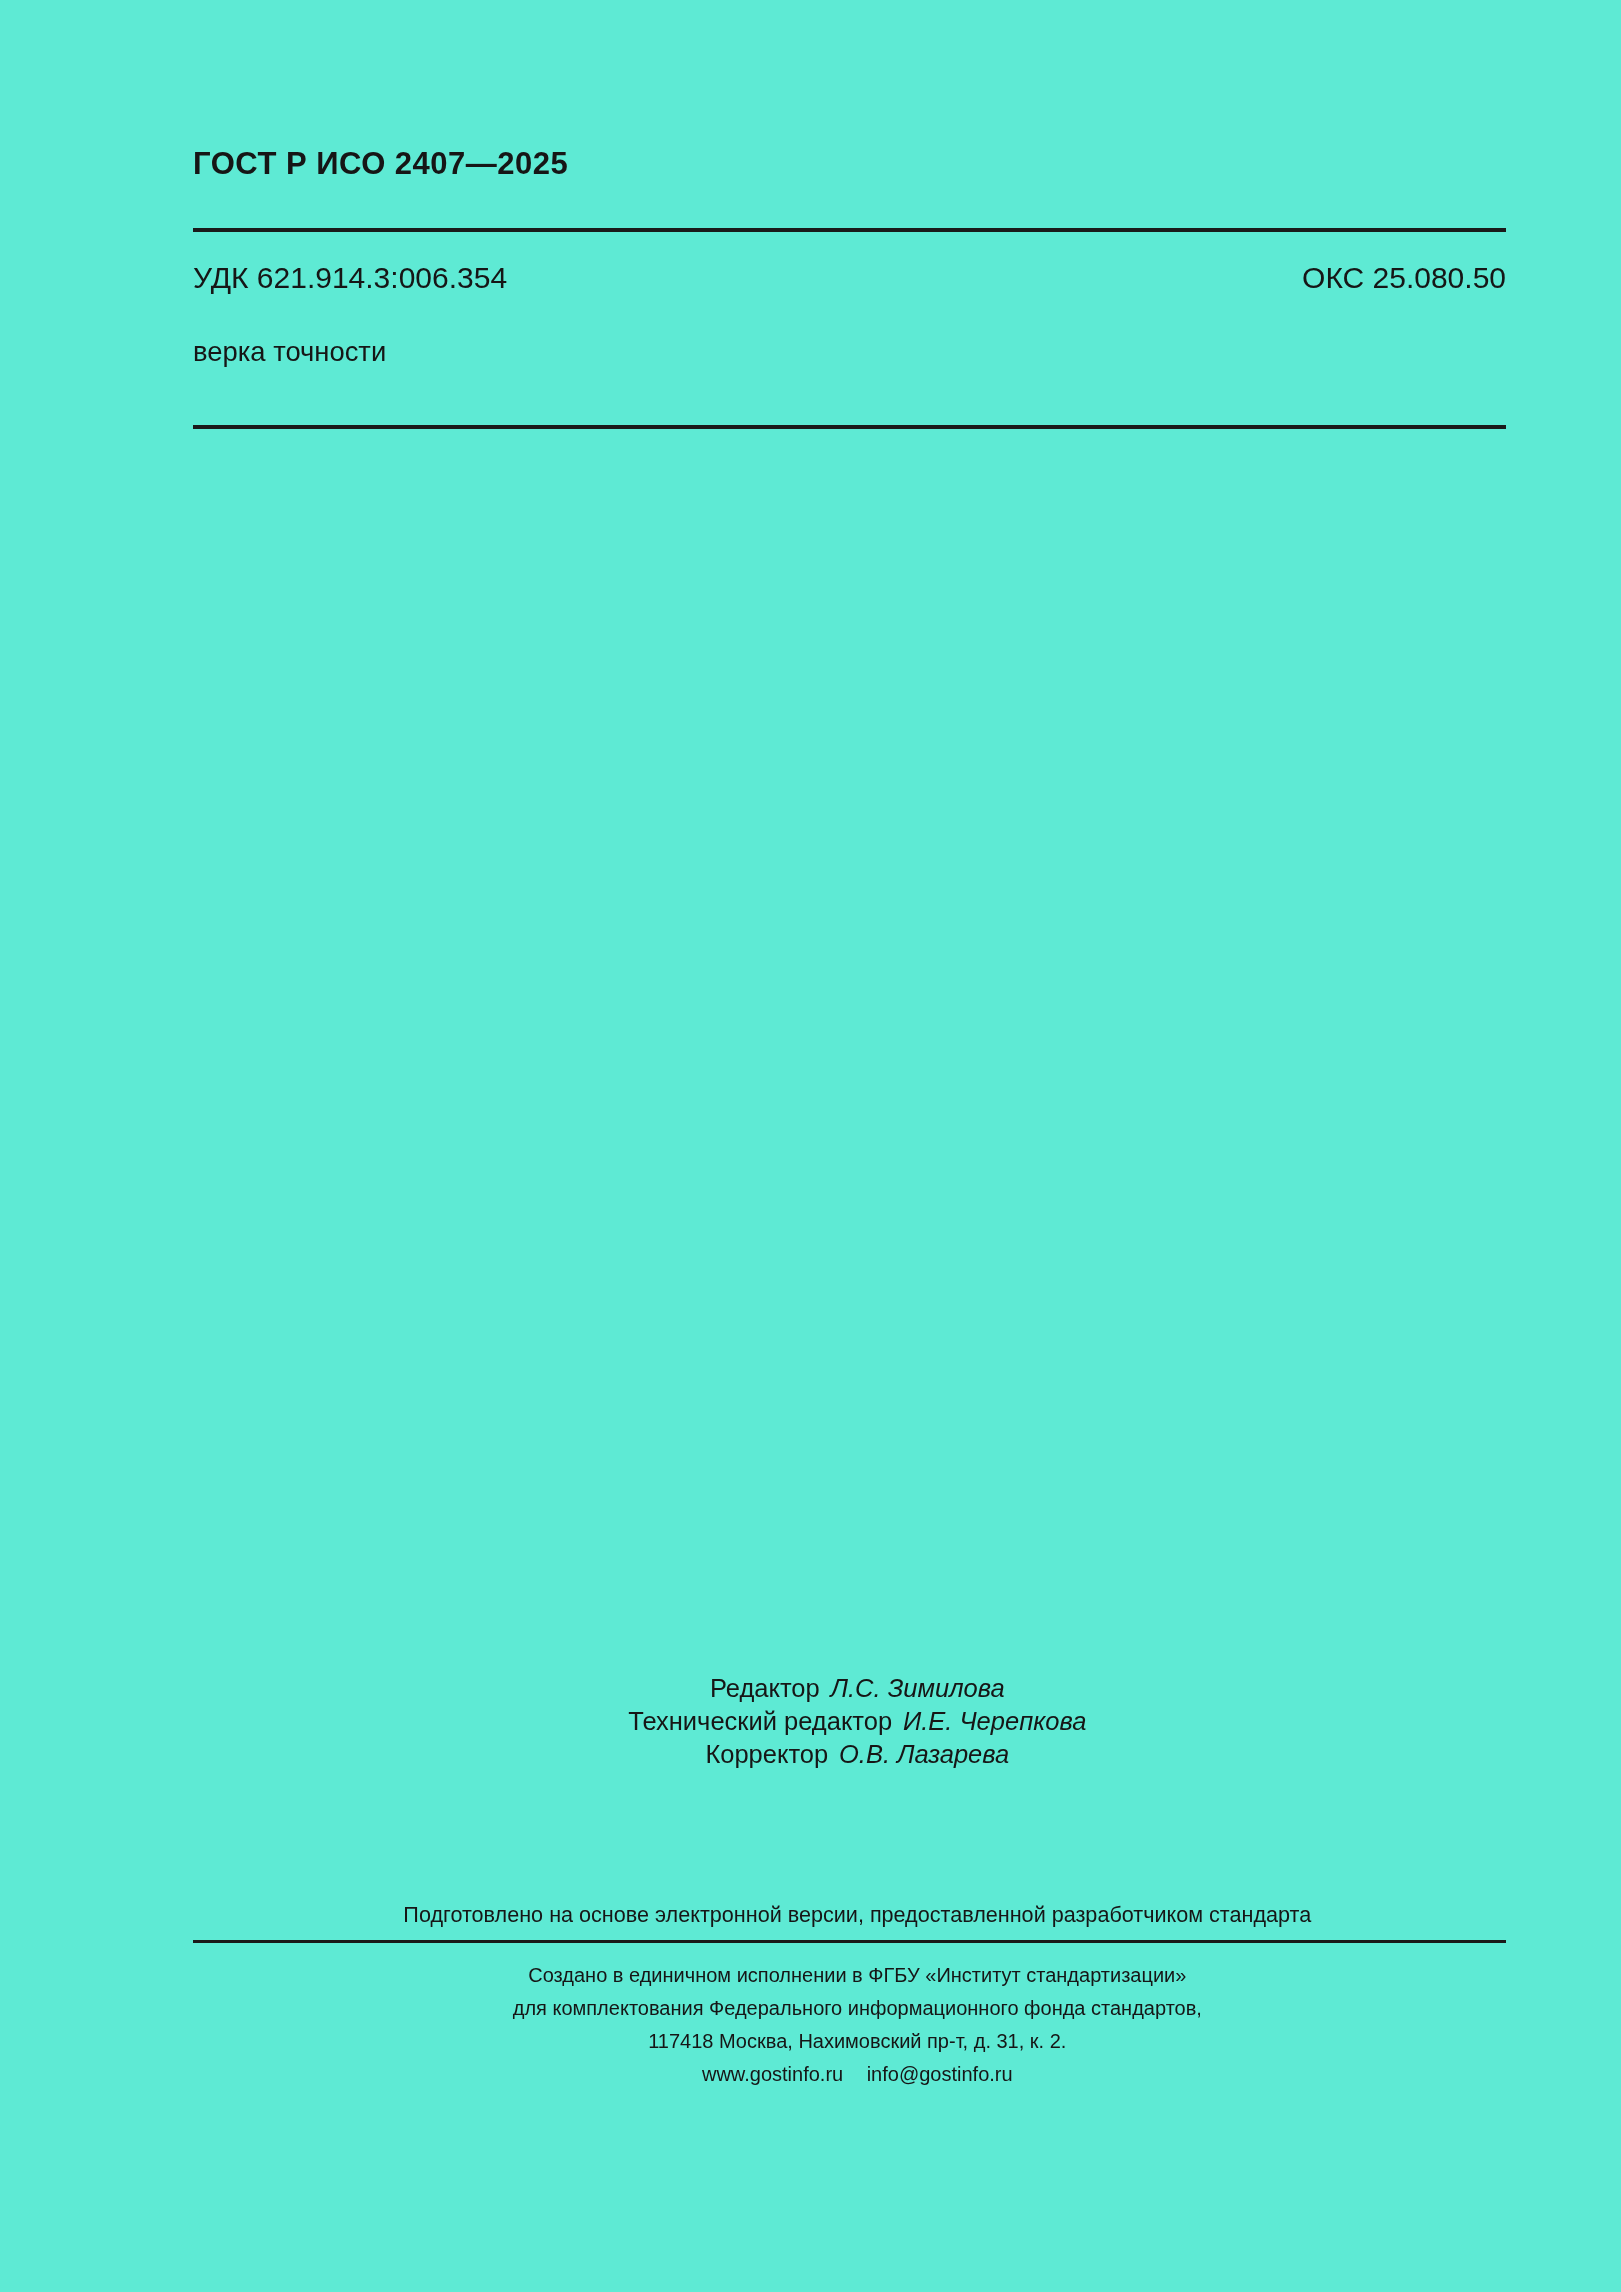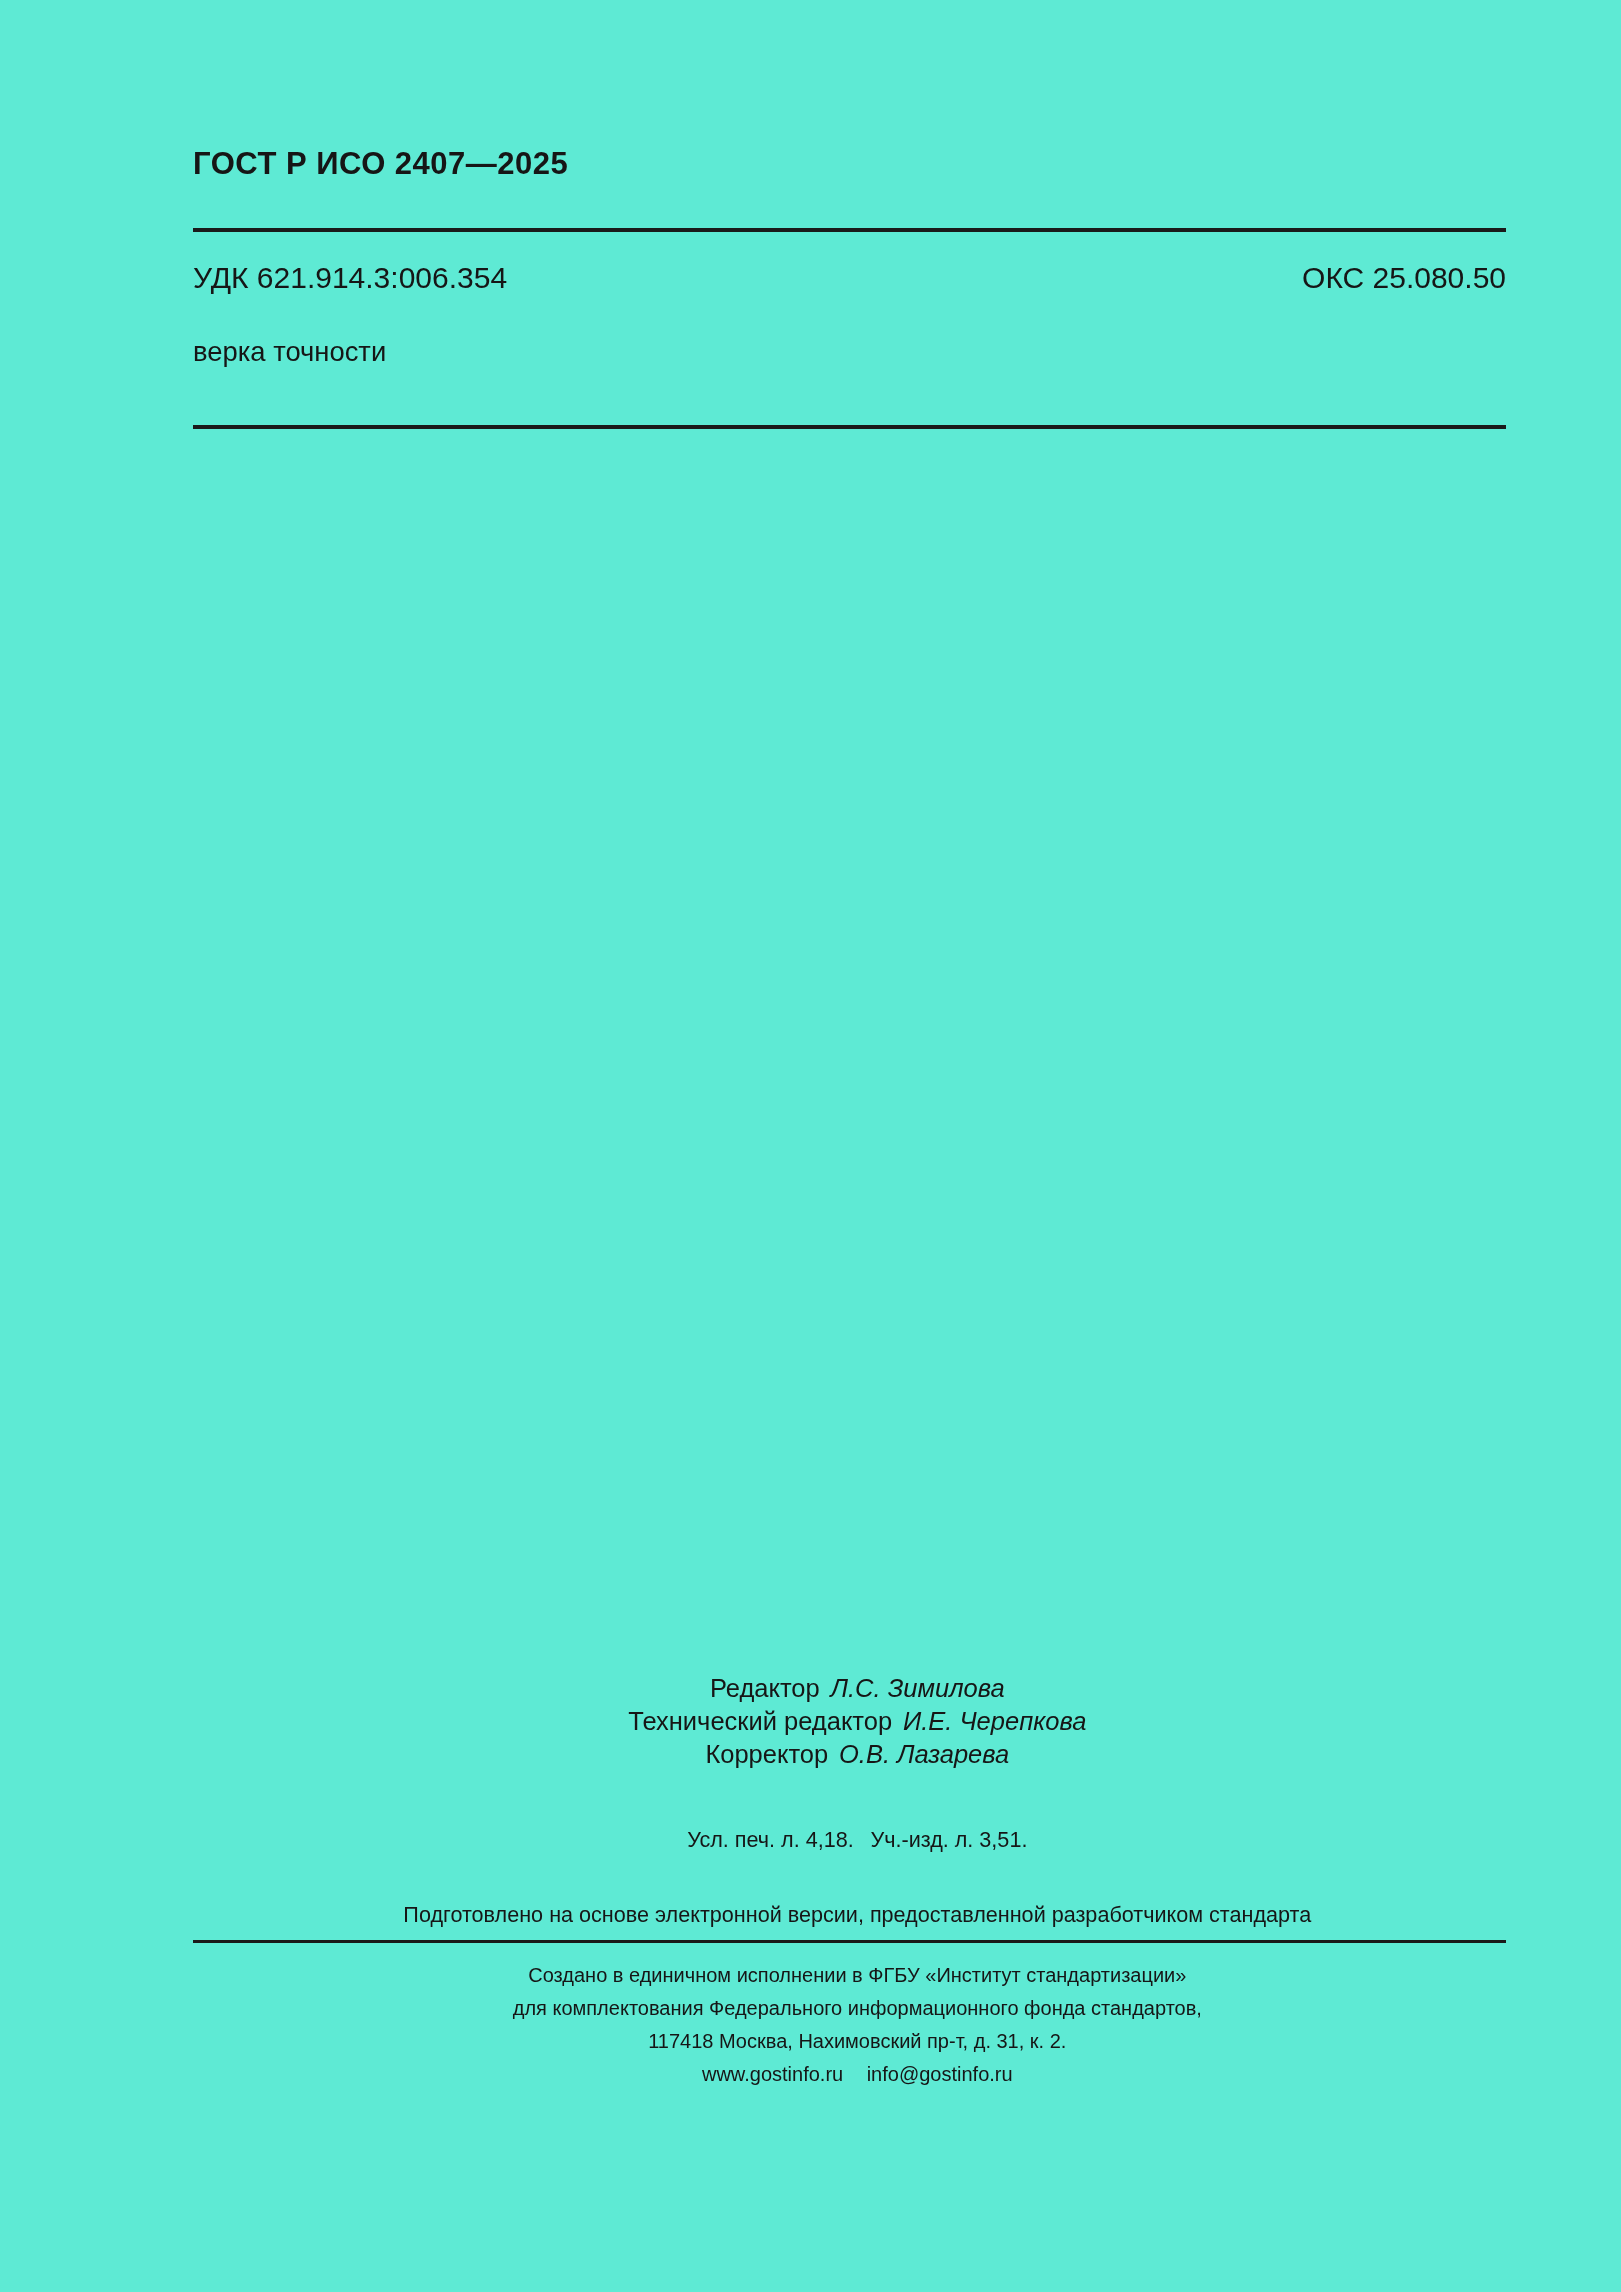--- a/index.html
+++ b/index.html
@@ -107,21 +107,20 @@
     </div>
     <div>
       <span>Технический редактор</span><span class="credit-name">И.Е. Черепкова</span>
     </div>
     <div>
       <span>Корректор</span><span class="credit-name">О.В. Лазарева</span>
     </div>
   </div>
 
   <div class="abs content-col centered imprint">
-    <div>Усл. печ. л. 4,18.  Уч.-изд. л. 3,51.</div>
   </div>
 
   <div class="abs content-col centered prepared">Подготовлено на основе электронной версии, предоставленной разработчиком стандарта</div>
 
   <div class="abs content-col rule rule-bottom"></div>
 
   <div class="abs content-col centered publisher">
     <div>Создано в единичном исполнении в ФГБУ «Институт стандартизации»</div>
     <div>для комплектования Федерального информационного фонда стандартов,</div>
     <div>117418 Москва, Нахимовский пр-т, д. 31, к. 2.</div>

